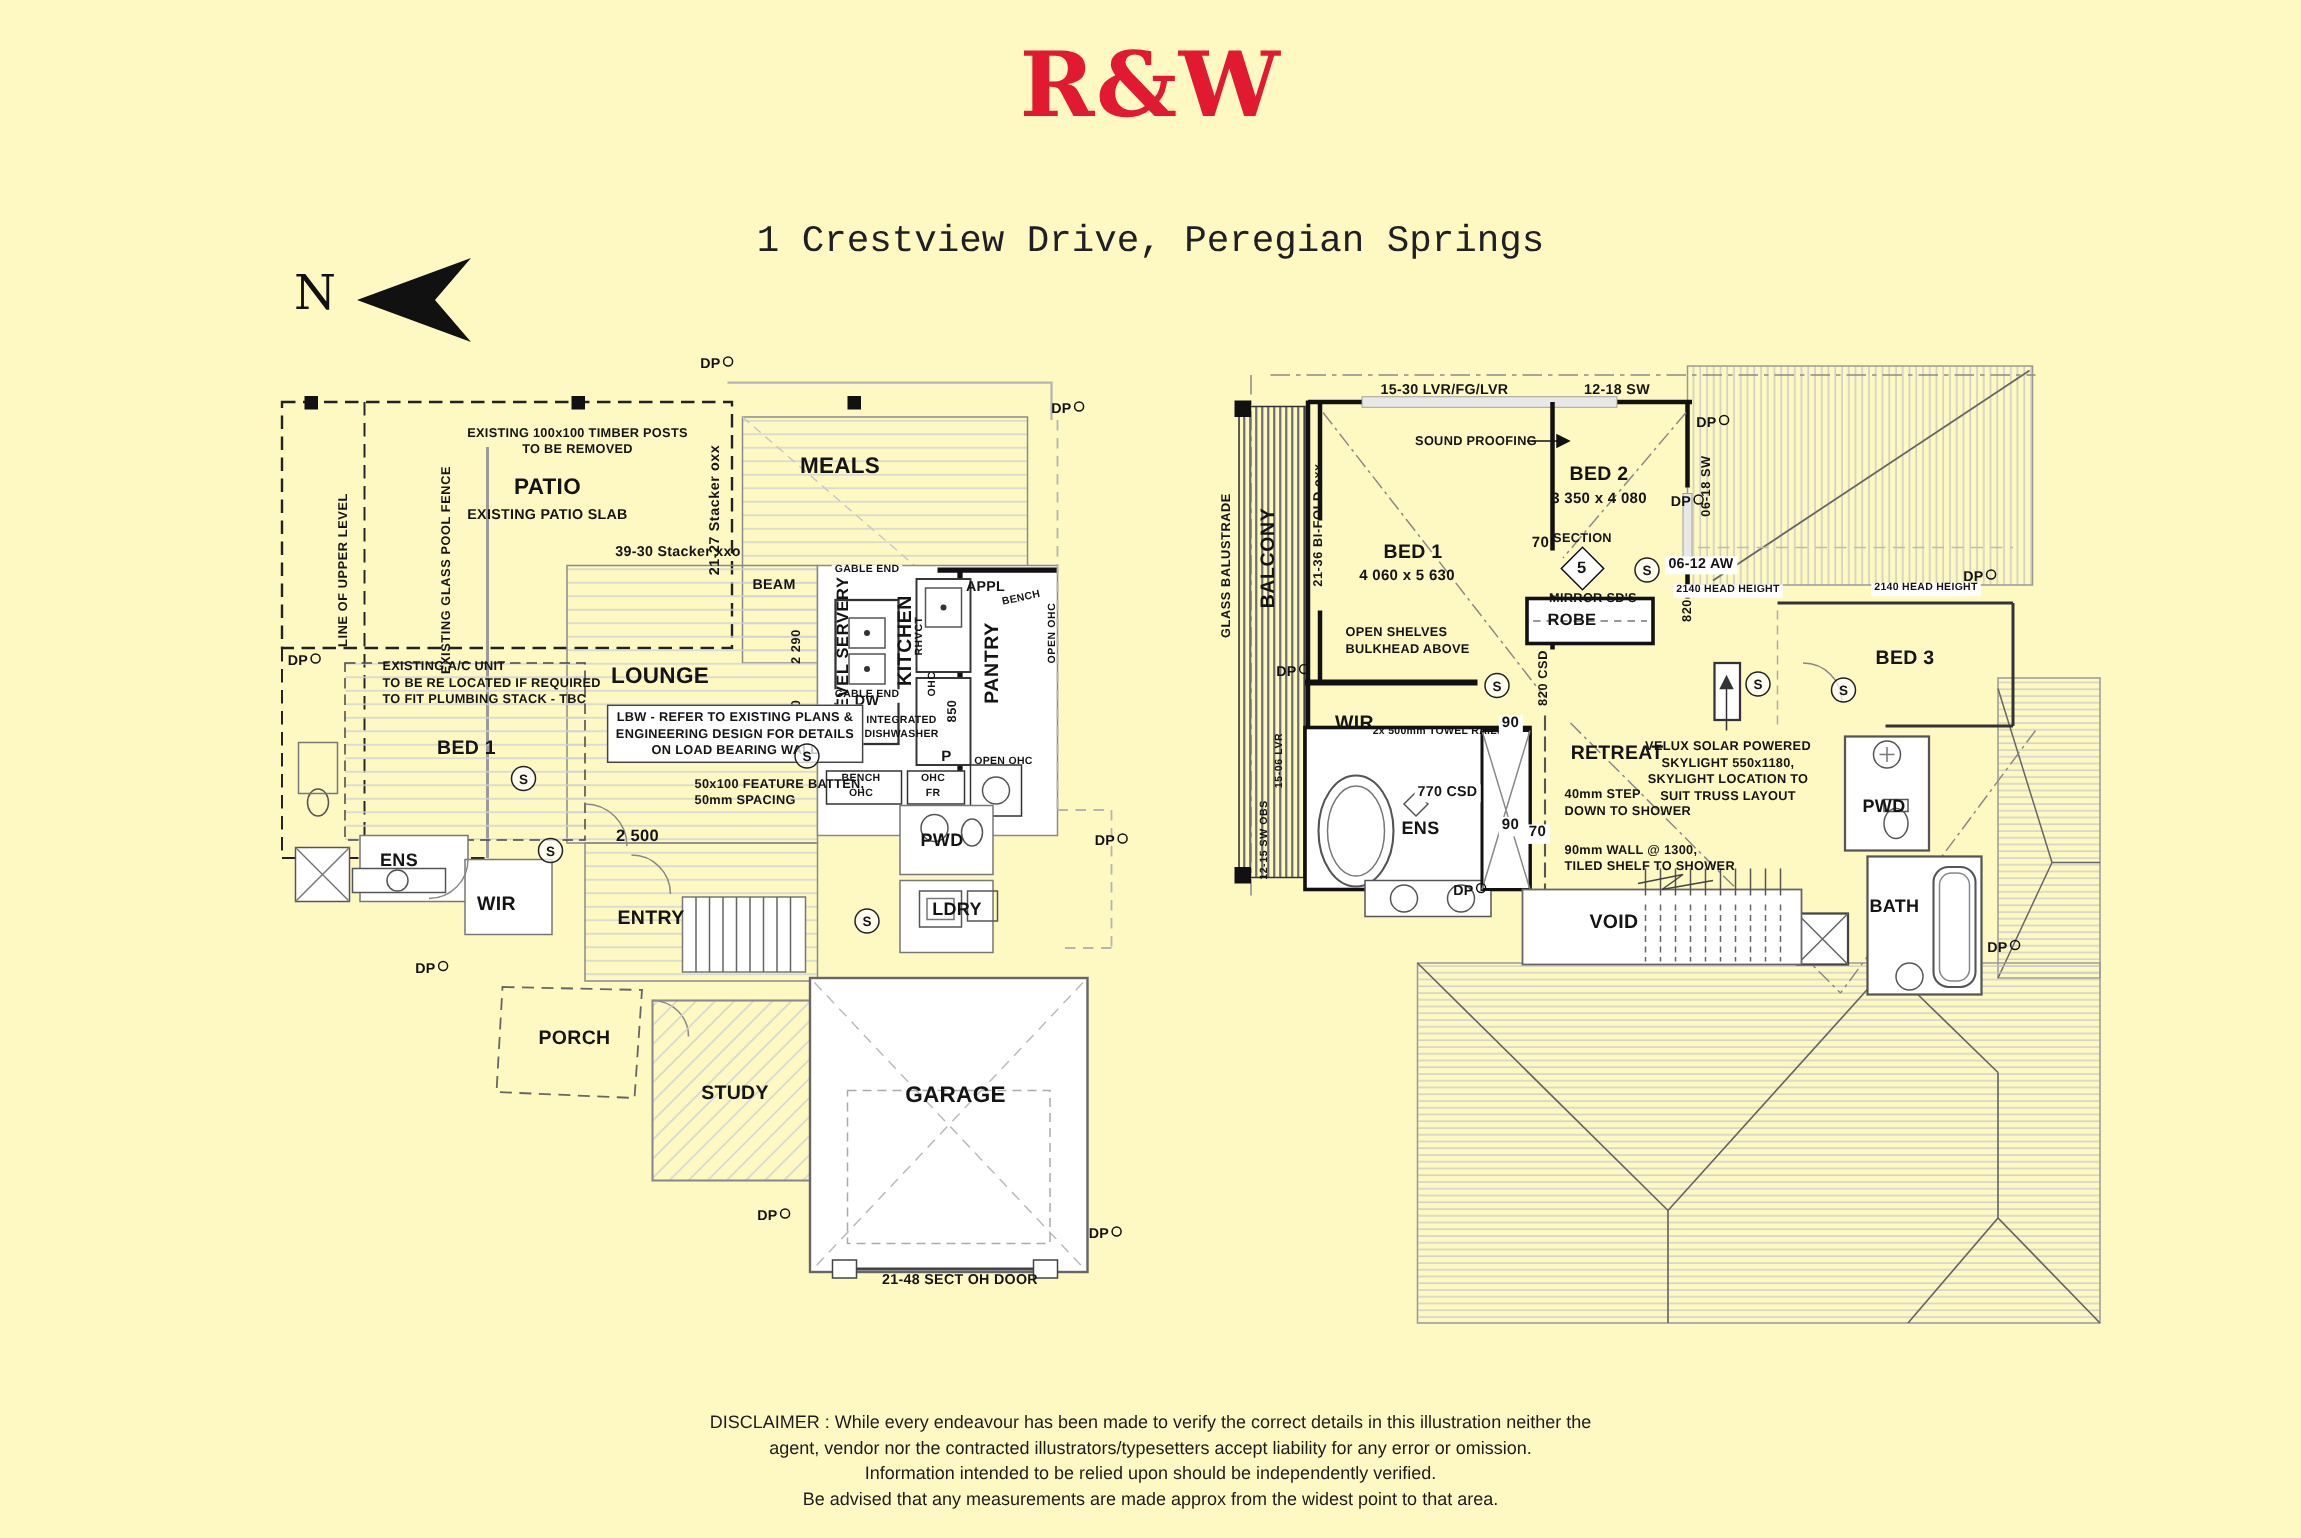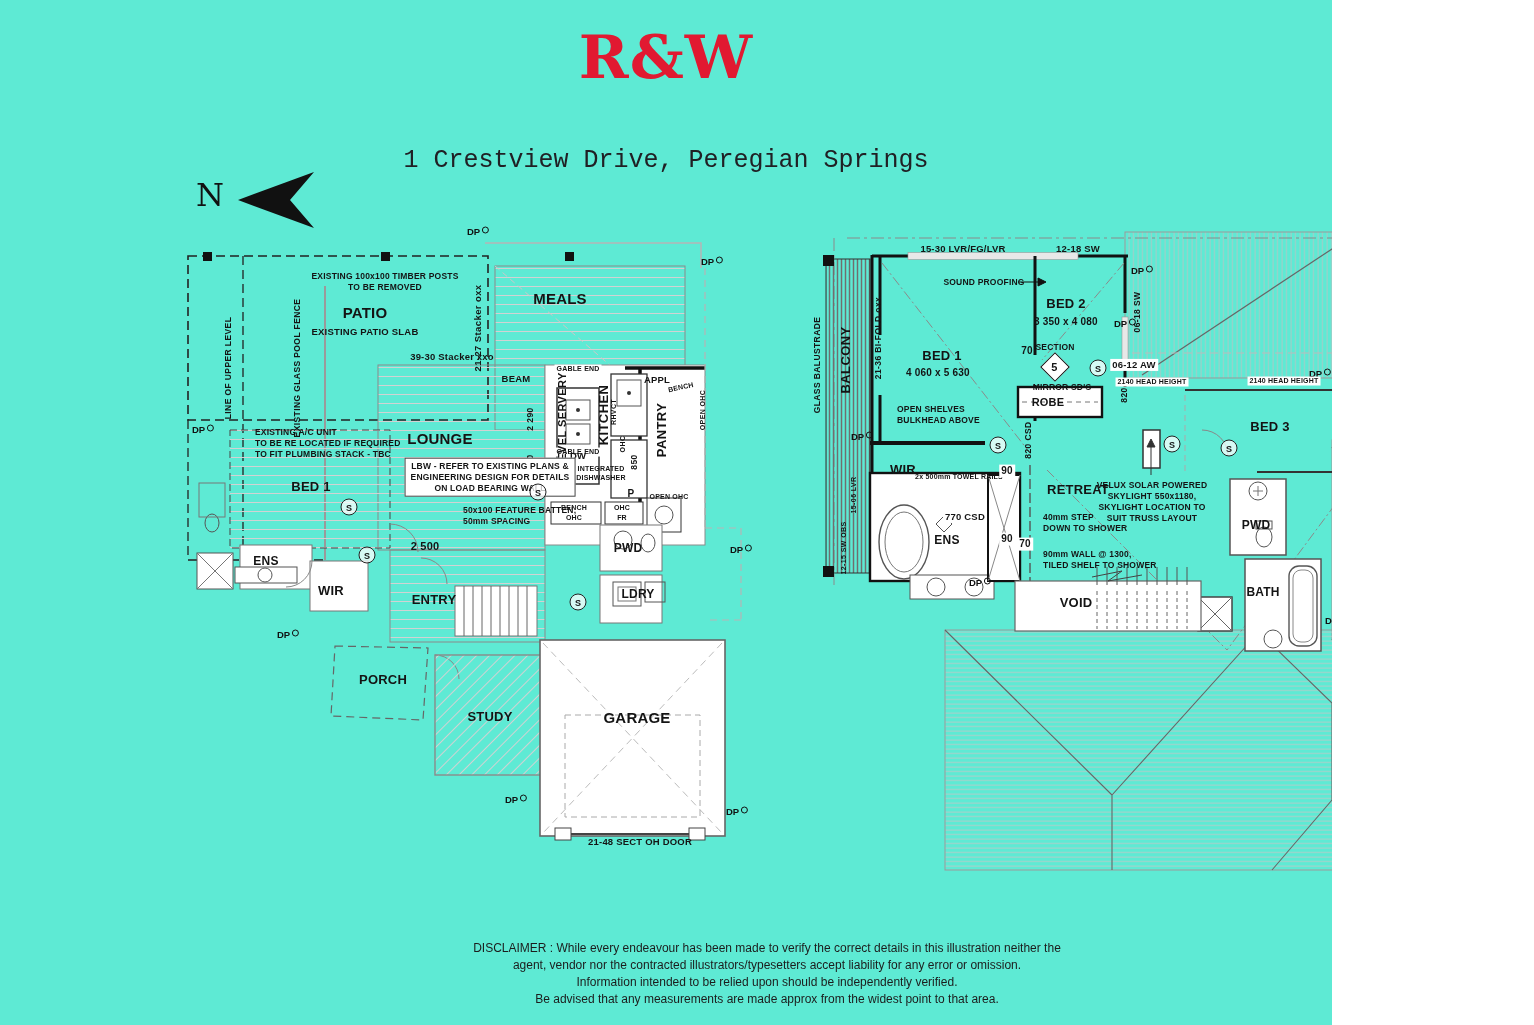--- a/index.html
+++ b/index.html
@@ -1,30 +1,30 @@
 <!DOCTYPE html>
 <html><head>
 <meta charset="utf-8">
 <style>
   html,body{margin:0;padding:0;background:#fff;}
-  .canvas{position:relative;width:1332px;height:1025px;background:#5eead4;overflow:hidden;
+  .canvas{position:relative;width:1534px;height:1025px;background:#fef9c3;overflow:hidden;
           font-family:"Liberation Sans",sans-serif;color:#151515;}
   
   .logo{position:absolute;left:0;right:0;top:22px;text-align:center;
         font-family:"DejaVu Serif","Liberation Serif",serif;font-weight:700;
         font-size:60px;letter-spacing:1px;}
   .brand{position:absolute;left:0;right:0;top:96px;text-align:center;
          font-family:"DejaVu Serif","Liberation Serif",serif;font-weight:700;font-size:35px;}
   .address{position:absolute;left:0;right:0;top:146px;text-align:center;
            font-family:Liberation Mono, monospace;font-size:25px;color:#202024;}
   
   .north{position:absolute;left:196px;top:170px;width:130px;height:60px;}
   .north .n{position:absolute;left:0;top:6px;font-family:"DejaVu Serif",serif;font-size:32px;color:#111;}
   
-  .plan-wrap{position:absolute;}
+  .plan-wrap{position:absolute;margin-top:12px;}
   .plan-wrap svg{position:absolute;left:0;top:0;}
   
   .lbl{position:absolute;transform:translate(-50%,-50%);font-weight:700;color:#141414;
        text-align:center;white-space:pre-line;line-height:1.28;letter-spacing:.2px;}
   .la{text-align:left;transform:translate(0,-50%);}
   .vlbl{position:absolute;writing-mode:vertical-rl;transform:translate(-50%,-50%) rotate(180deg);
         font-weight:700;color:#141414;white-space:nowrap;letter-spacing:.4px;}
   .s15{font-size:15px}.s13{font-size:13px}.s12{font-size:12px}.s11{font-size:11px}
   .s10{font-size:10px}.s9{font-size:9.5px}.s8{font-size:8.5px}.s7{font-size:7px}
   .box{border:1px solid #444;background:#fff;padding:2px 5px;}

